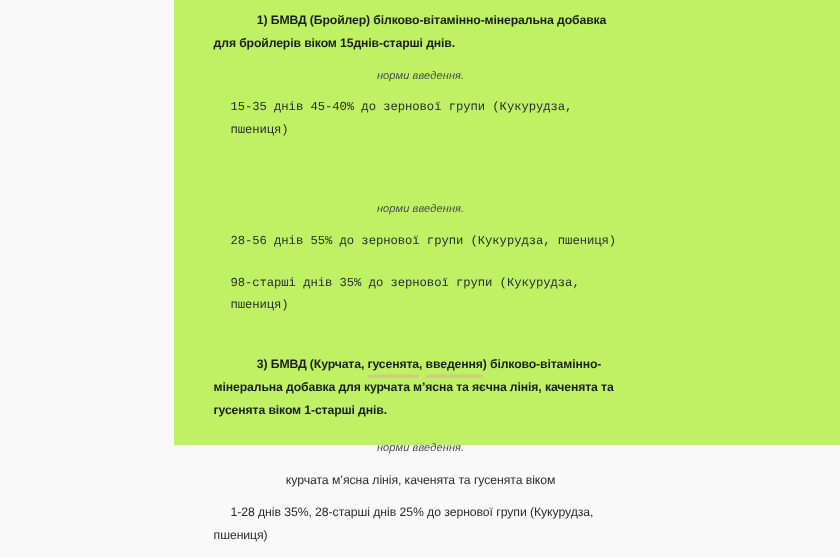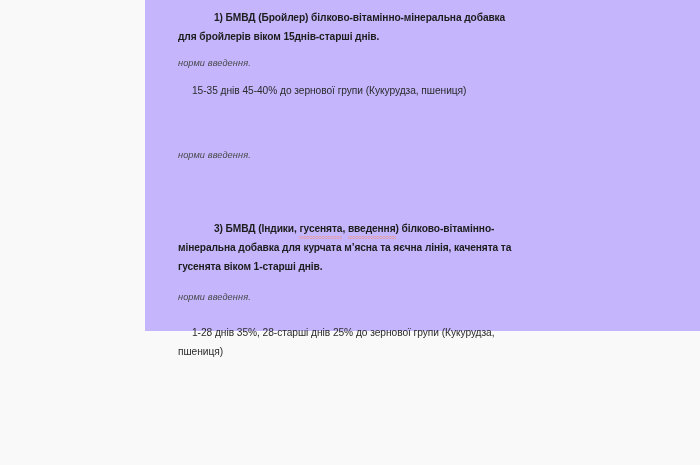--- a/index.html
+++ b/index.html
@@ -15,22 +15,22 @@
     font-family: "Liberation Sans", "DejaVu Sans", sans-serif;
     -webkit-font-smoothing: antialiased;
   }
 
   
   #page-sheet {
     position: absolute;
     left: 145px;
     top: 0;
     width: 555px;
-    height: 331px;
-    background: #c4b5fd;
+    height: 371px;
+    background: #bef264;
   }
 
   
   #doc-body {
     position: absolute;
     left: 33px;       
     top: 0;
     width: 345px;     
   }
 
@@ -50,27 +50,28 @@
   }
   .heading .first-indent {
     display: inline-block;
     width: 36px;
   }
 
   .norms {
     font-style: italic;
     font-size: 9.2px;
     color: #4a4a4a;
-    text-align: left;
+    text-align: center;
     letter-spacing: 0.1px;
   }
 
   .item {
     padding-left: 14px;
     letter-spacing: -0.05px;
+    font-family: Liberation Mono, monospace;
   }
 
   .centered {
     text-align: center;
     letter-spacing: -0.05px;
   }
 
   
   .wrap {
     text-indent: 14px;
@@ -125,34 +126,37 @@
 
     <div class="gap-xl"></div>
 
 
     <div class="gap-sm"></div>
 
     <p class="para norms">норми введення.</p>
 
     <div class="gap-sm"></div>
 
+    <p class="para item">28-56 днів  55% до зернової групи (Кукурудза, пшениця)</p>
     <div class="gap-sm"></div>
     <div class="gap-sm"></div>
+    <p class="para item">98-старші днів 35% до зернової групи (Кукурудза, пшениця)</p>
 
     <div class="gap-xl"></div>
 
     <p class="para heading"><span class="first-indent"></span><span>3)</span>
-      <span>БМВД (Індики, </span><span class="spell">гусенята</span><span>, </span><span class="spell">введення</span><span>) білково-вітамінно-мінеральна добавка для курчата м’ясна та яєчна лінія, каченята та гусенята віком 1-старші днів.</span>
+      <span>БМВД (Курчата, </span><span class="spell">гусенята</span><span>, </span><span class="spell">введення</span><span>) білково-вітамінно-мінеральна добавка для курчата м’ясна та яєчна лінія, каченята та гусенята віком 1-старші днів.</span>
     </p>
 
     <div class="gap-md"></div>
 
     <p class="para norms">норми введення.</p>
 
     <div class="gap-sm"></div>
 
+    <p class="para centered">курчата м’ясна лінія, каченята та гусенята віком</p>
 
     <div class="gap-sm"></div>
 
     <p class="para wrap">1-28 днів 35%, 28-старші днів 25% до зернової групи (Кукурудза, пшениця)</p>
 
   </div>
 </div>
 
 </body></html>

